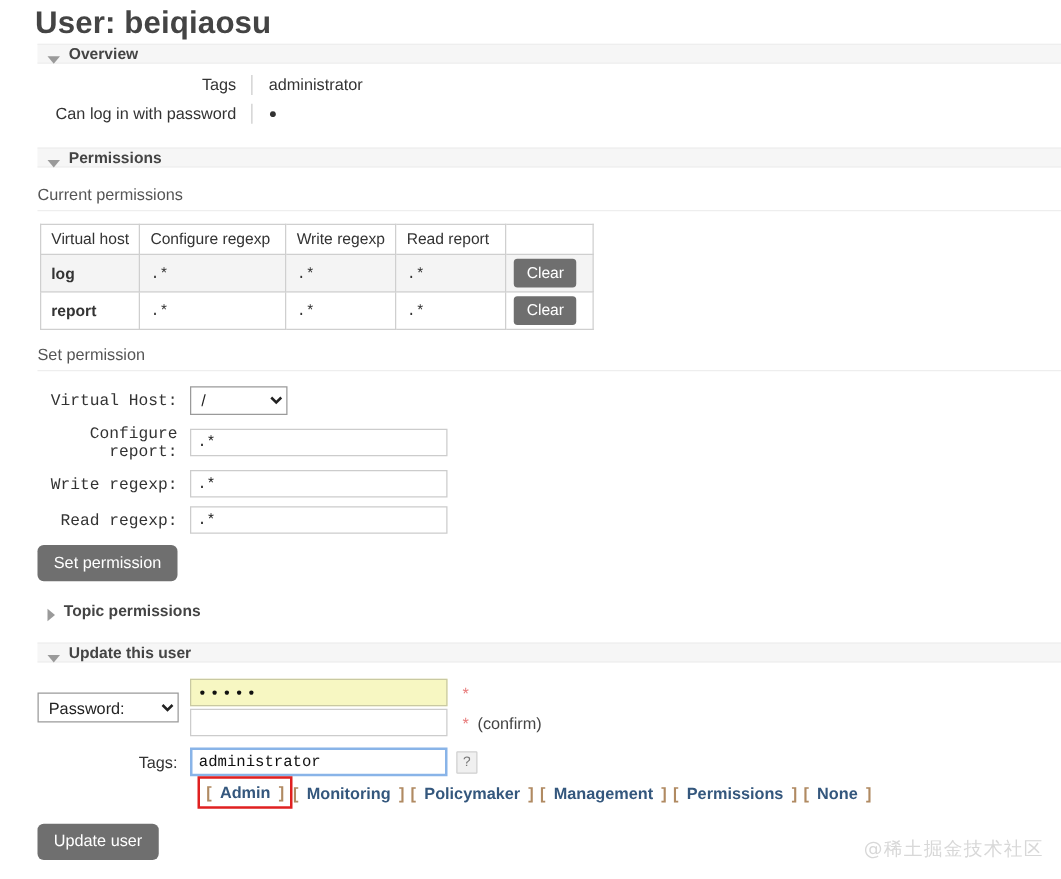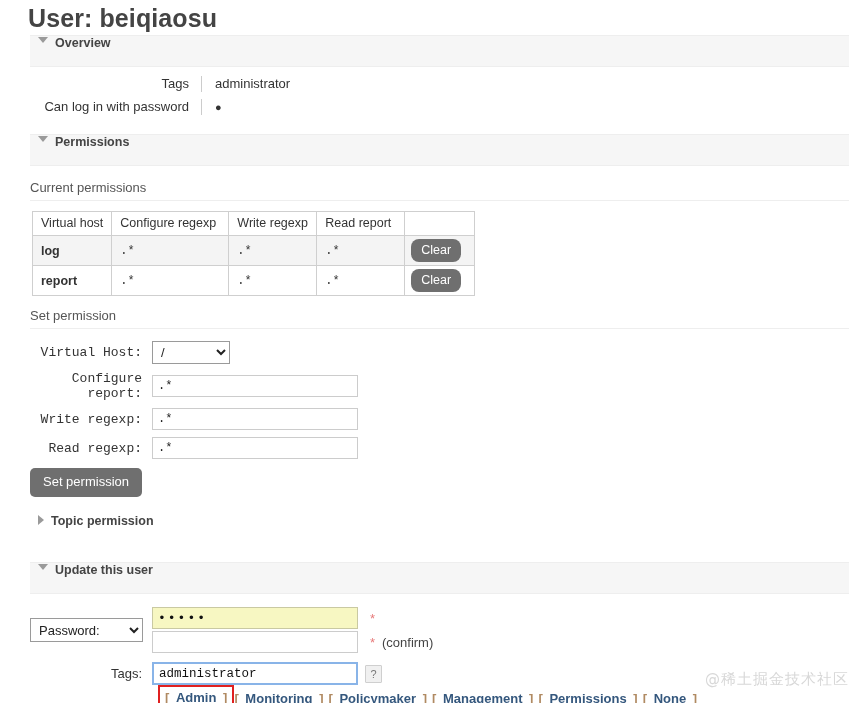--- a/index.html
+++ b/index.html
@@ -27,23 +27,23 @@
     letter-spacing: 0.1px;
   }
 
   
   .section-head {
     margin-left: 30px;
     margin-right: 0;
     background: #f6f6f6;
     border-top: 1px solid #eeeeee;
     border-bottom: 1px solid #eeeeee;
-    height: 32px;
+    height: 16px;
     display: flex;
-    align-items: flex-start;
+    align-items: flex-end;
     font-size: 12.5px;
     font-weight: bold;
     color: #444;
     padding-left: 8px;
     user-select: none;
   }
   .tri {
     display: inline-block;
     width: 0; height: 0;
     margin-right: 7px;
@@ -126,21 +126,21 @@
   .col-write { width: 88px; }
   .col-read { width: 88px; }
   .col-act { width: 70px; }
 
   
   .btn {
     display: inline-block;
     background: #6f6f6f;
     color: #ffffff;
     border: none;
-    border-radius: 8px;
+    border-radius: 3px;
     font-family: "Liberation Sans", sans-serif;
     font-size: 12.5px;
     padding: 4px 10px 5px 10px;
     cursor: pointer;
     line-height: 14px;
   }
   .btn-lg {
     font-size: 13px;
     padding: 7px 13px 8px 13px;
     border-radius: 5px;
@@ -270,21 +270,21 @@
     padding: 3px 5px 4px 5px;
     margin-right: 2px;
     margin-left: -2px;
   }
 
   .update-btn-wrap { margin-left: 30px; margin-top: 14px; }
 
   
   .watermark {
     position: absolute;
-    right: 0;
+    right: 14px;
     bottom: 14px;
     font-size: 15px;
     color: #d8d8d8;
     font-family: "DejaVu Sans", sans-serif;
     user-select: none;
     letter-spacing: 1px;
   }
 </style>
 </head>
 <body>
@@ -367,21 +367,21 @@
       <div class="flabel">Read regexp:</div>
       <input class="txt" type="text" value=".*" style="">
     </div>
     <div style="margin-top:9px;">
       <button class="btn btn-lg">Set permission</button>
     </div>
   </div>
 
   <div class="section-head" style="margin-top:16px;background:#ffffff;border-color:#ffffff;">
     <span class="tri tri-right"></span>
-    <span>Topic permission</span>
+    <span>Topic permissions</span>
   </div>
 
   <div class="section-head" style="margin-top:17px;">
     <span class="tri tri-down"></span>
     <span>Update this user</span>
   </div>
 
   <div class="upd">
     <div class="upd-row">
       <div class="pw-select-cell">

